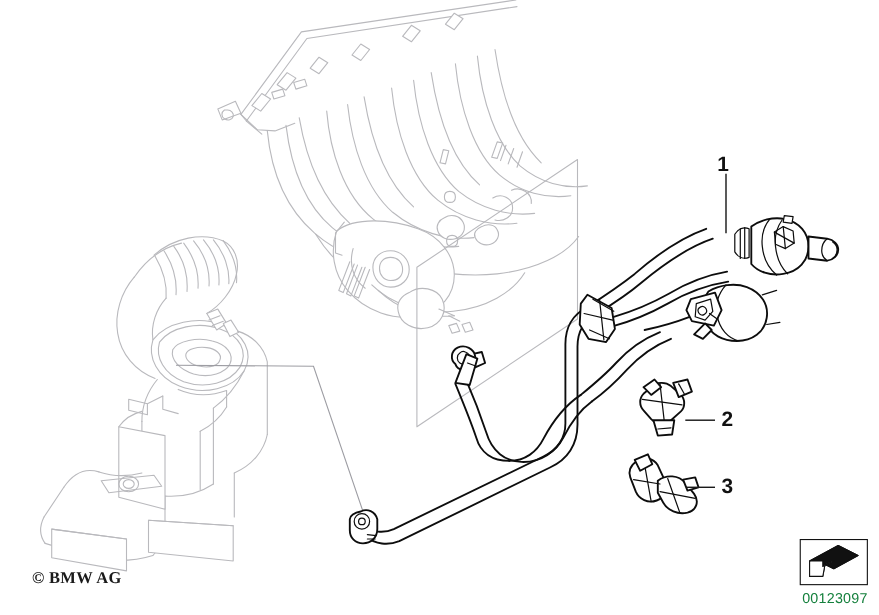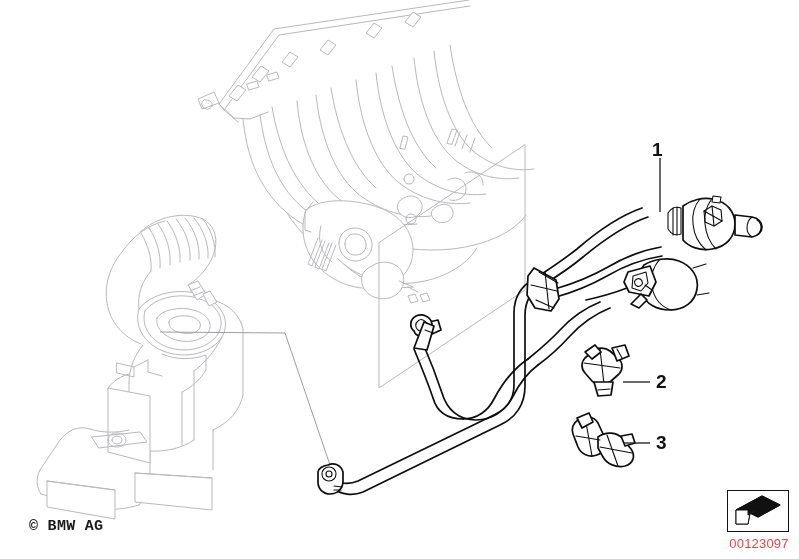--- a/index.html
+++ b/index.html
@@ -81,21 +81,21 @@
     font-weight: bold;
     font-size: 19px;
     color: #111111;
     line-height: 1;
     letter-spacing: 0px;
   }
   #copyright-block {
     position: absolute;
     left: 29px;
     top: 518px;
-    font-family: Liberation Mono, monospace;
+    font-family: Liberation Serif, serif;
     font-size: 15px;
     font-weight: bold;
     color: #1a1a1a;
     letter-spacing: 0.3px;
     white-space: nowrap;
   }
   #part-number-box {
     position: absolute;
     left: 727px;
     top: 490px;
@@ -107,21 +107,21 @@
   }
   #part-number-box svg { display: block; }
   #part-number-label {
     position: absolute;
     left: 726px;
     top: 536px;
     width: 66px;
     text-align: center;
     font-family: "Liberation Sans", sans-serif;
     font-size: 13px;
-    color: #ef4444;
+    color: #15803d;
     letter-spacing: 0.2px;
   }
 </style>
 </head>
 <body>
 
 <div id="diagram-page">
 
   <svg id="drawing-svg" viewBox="0 0 799 559">
 

